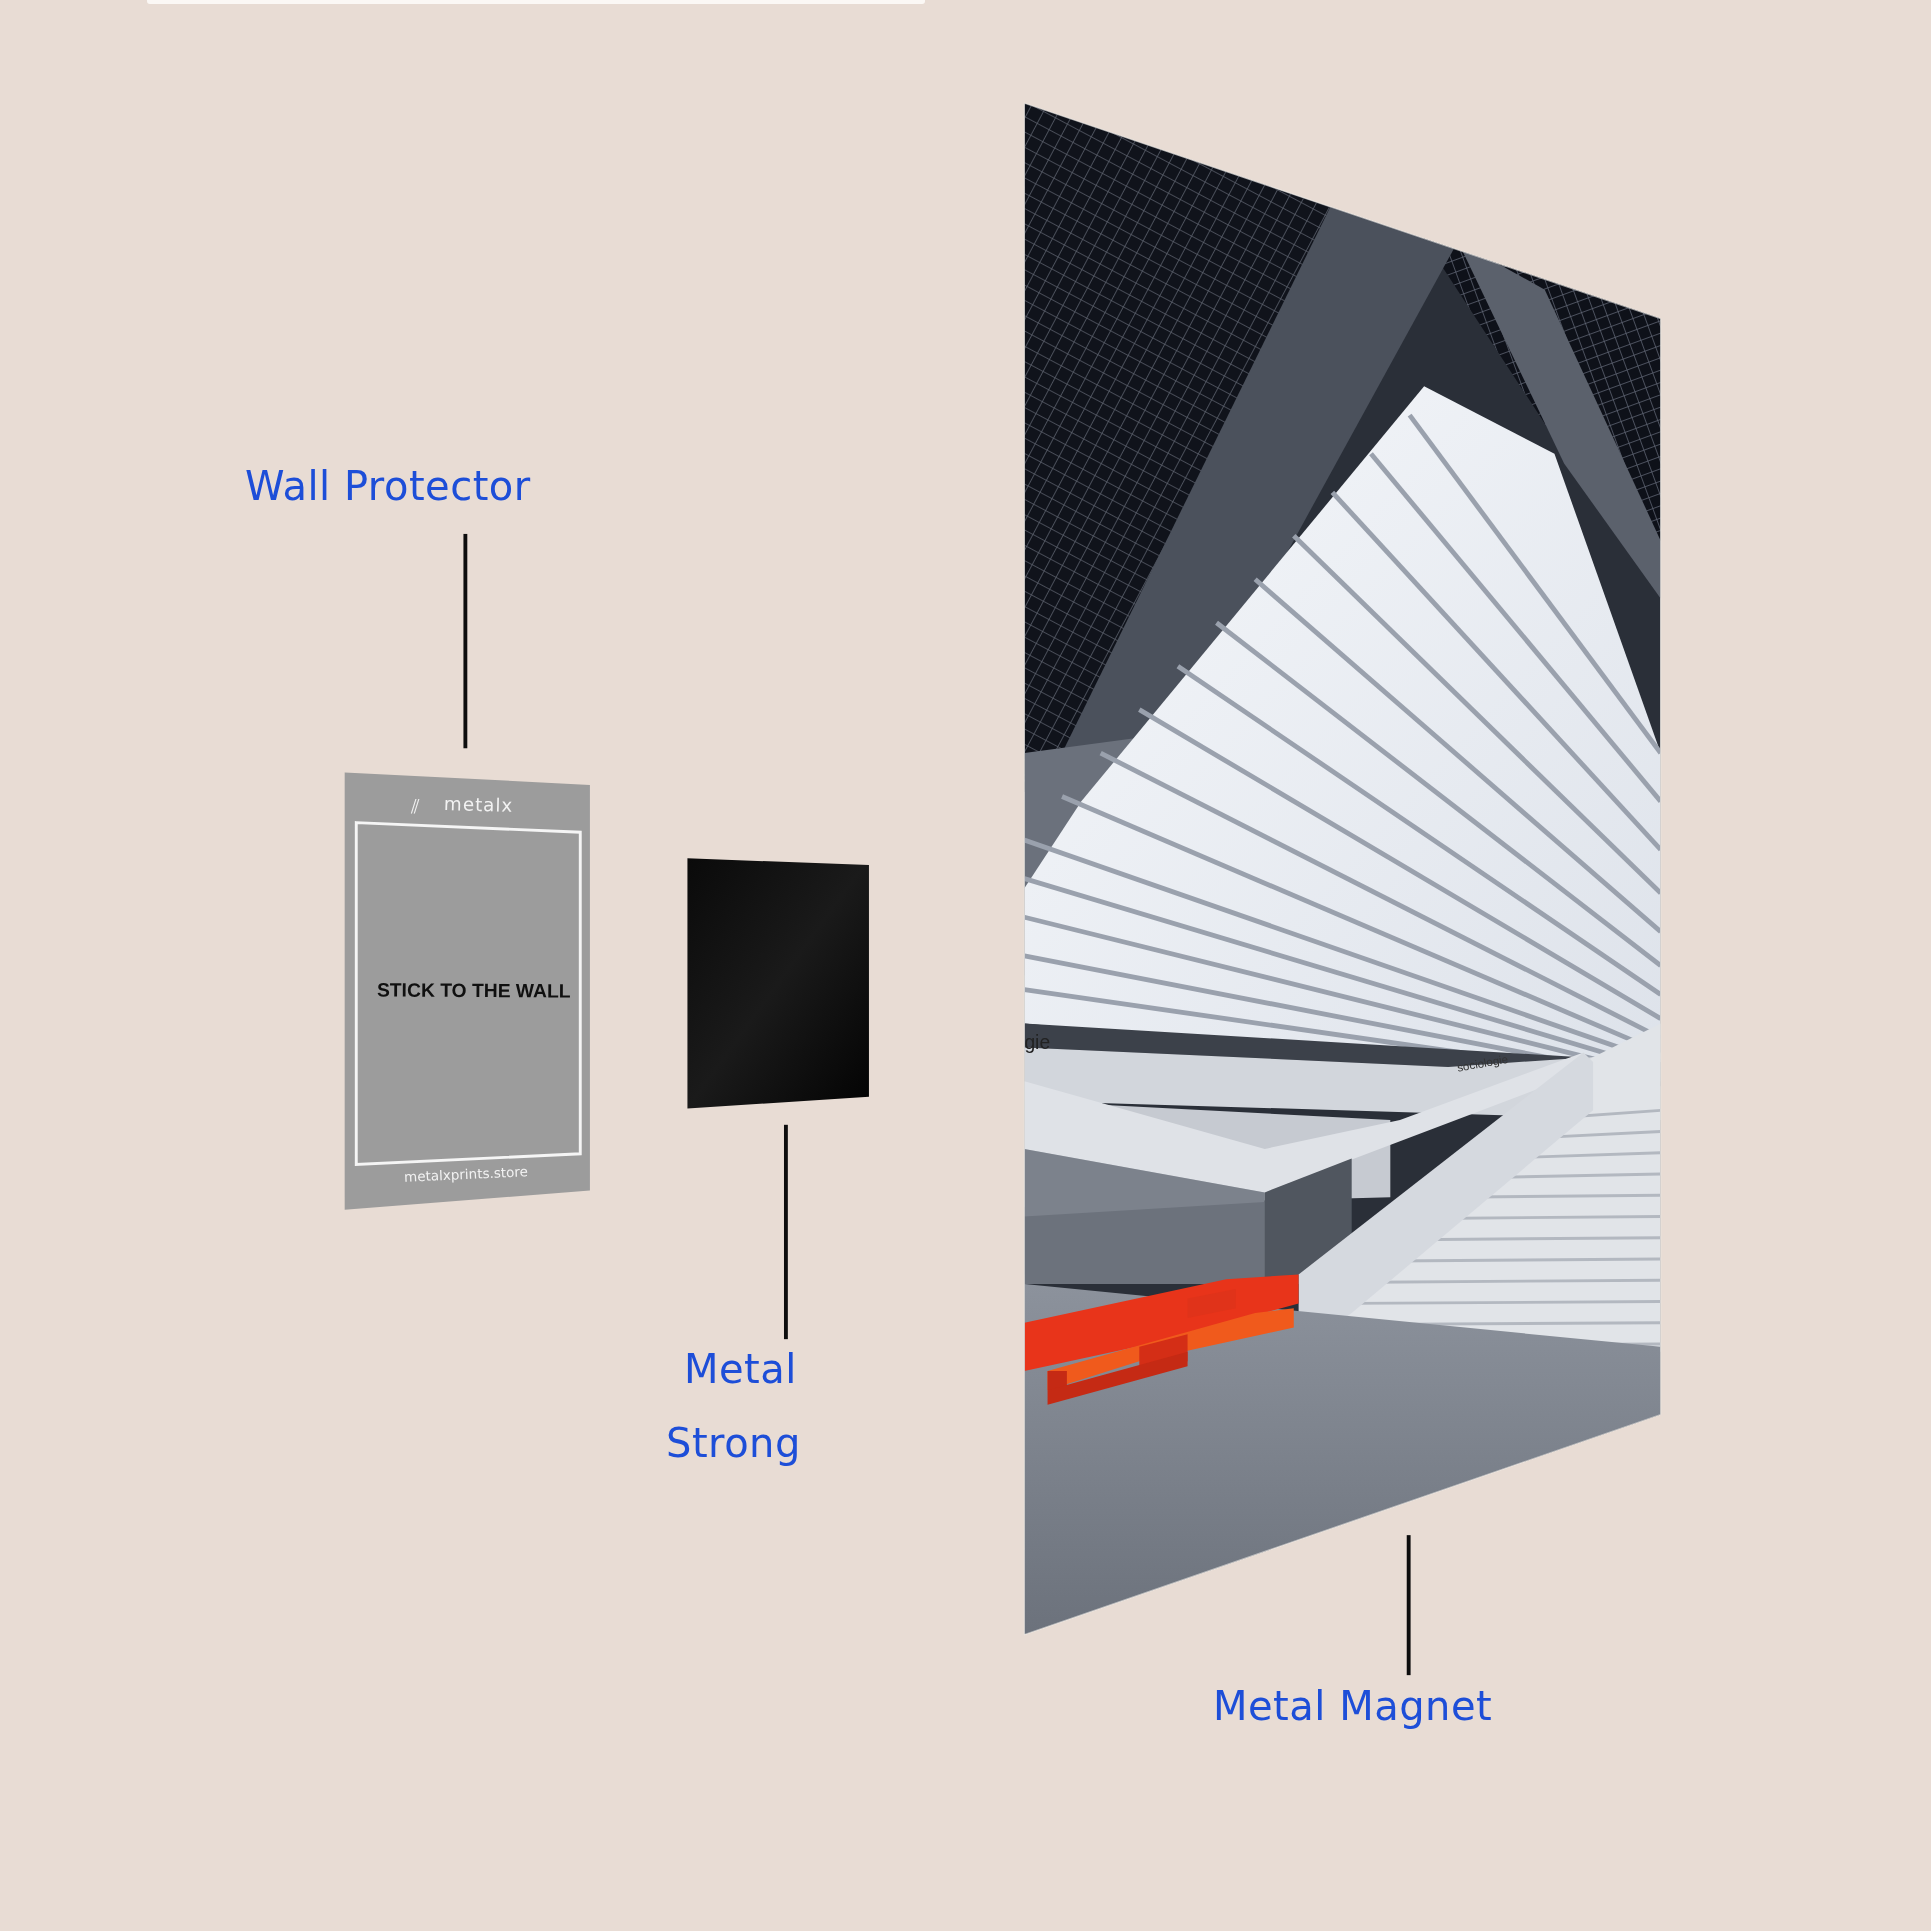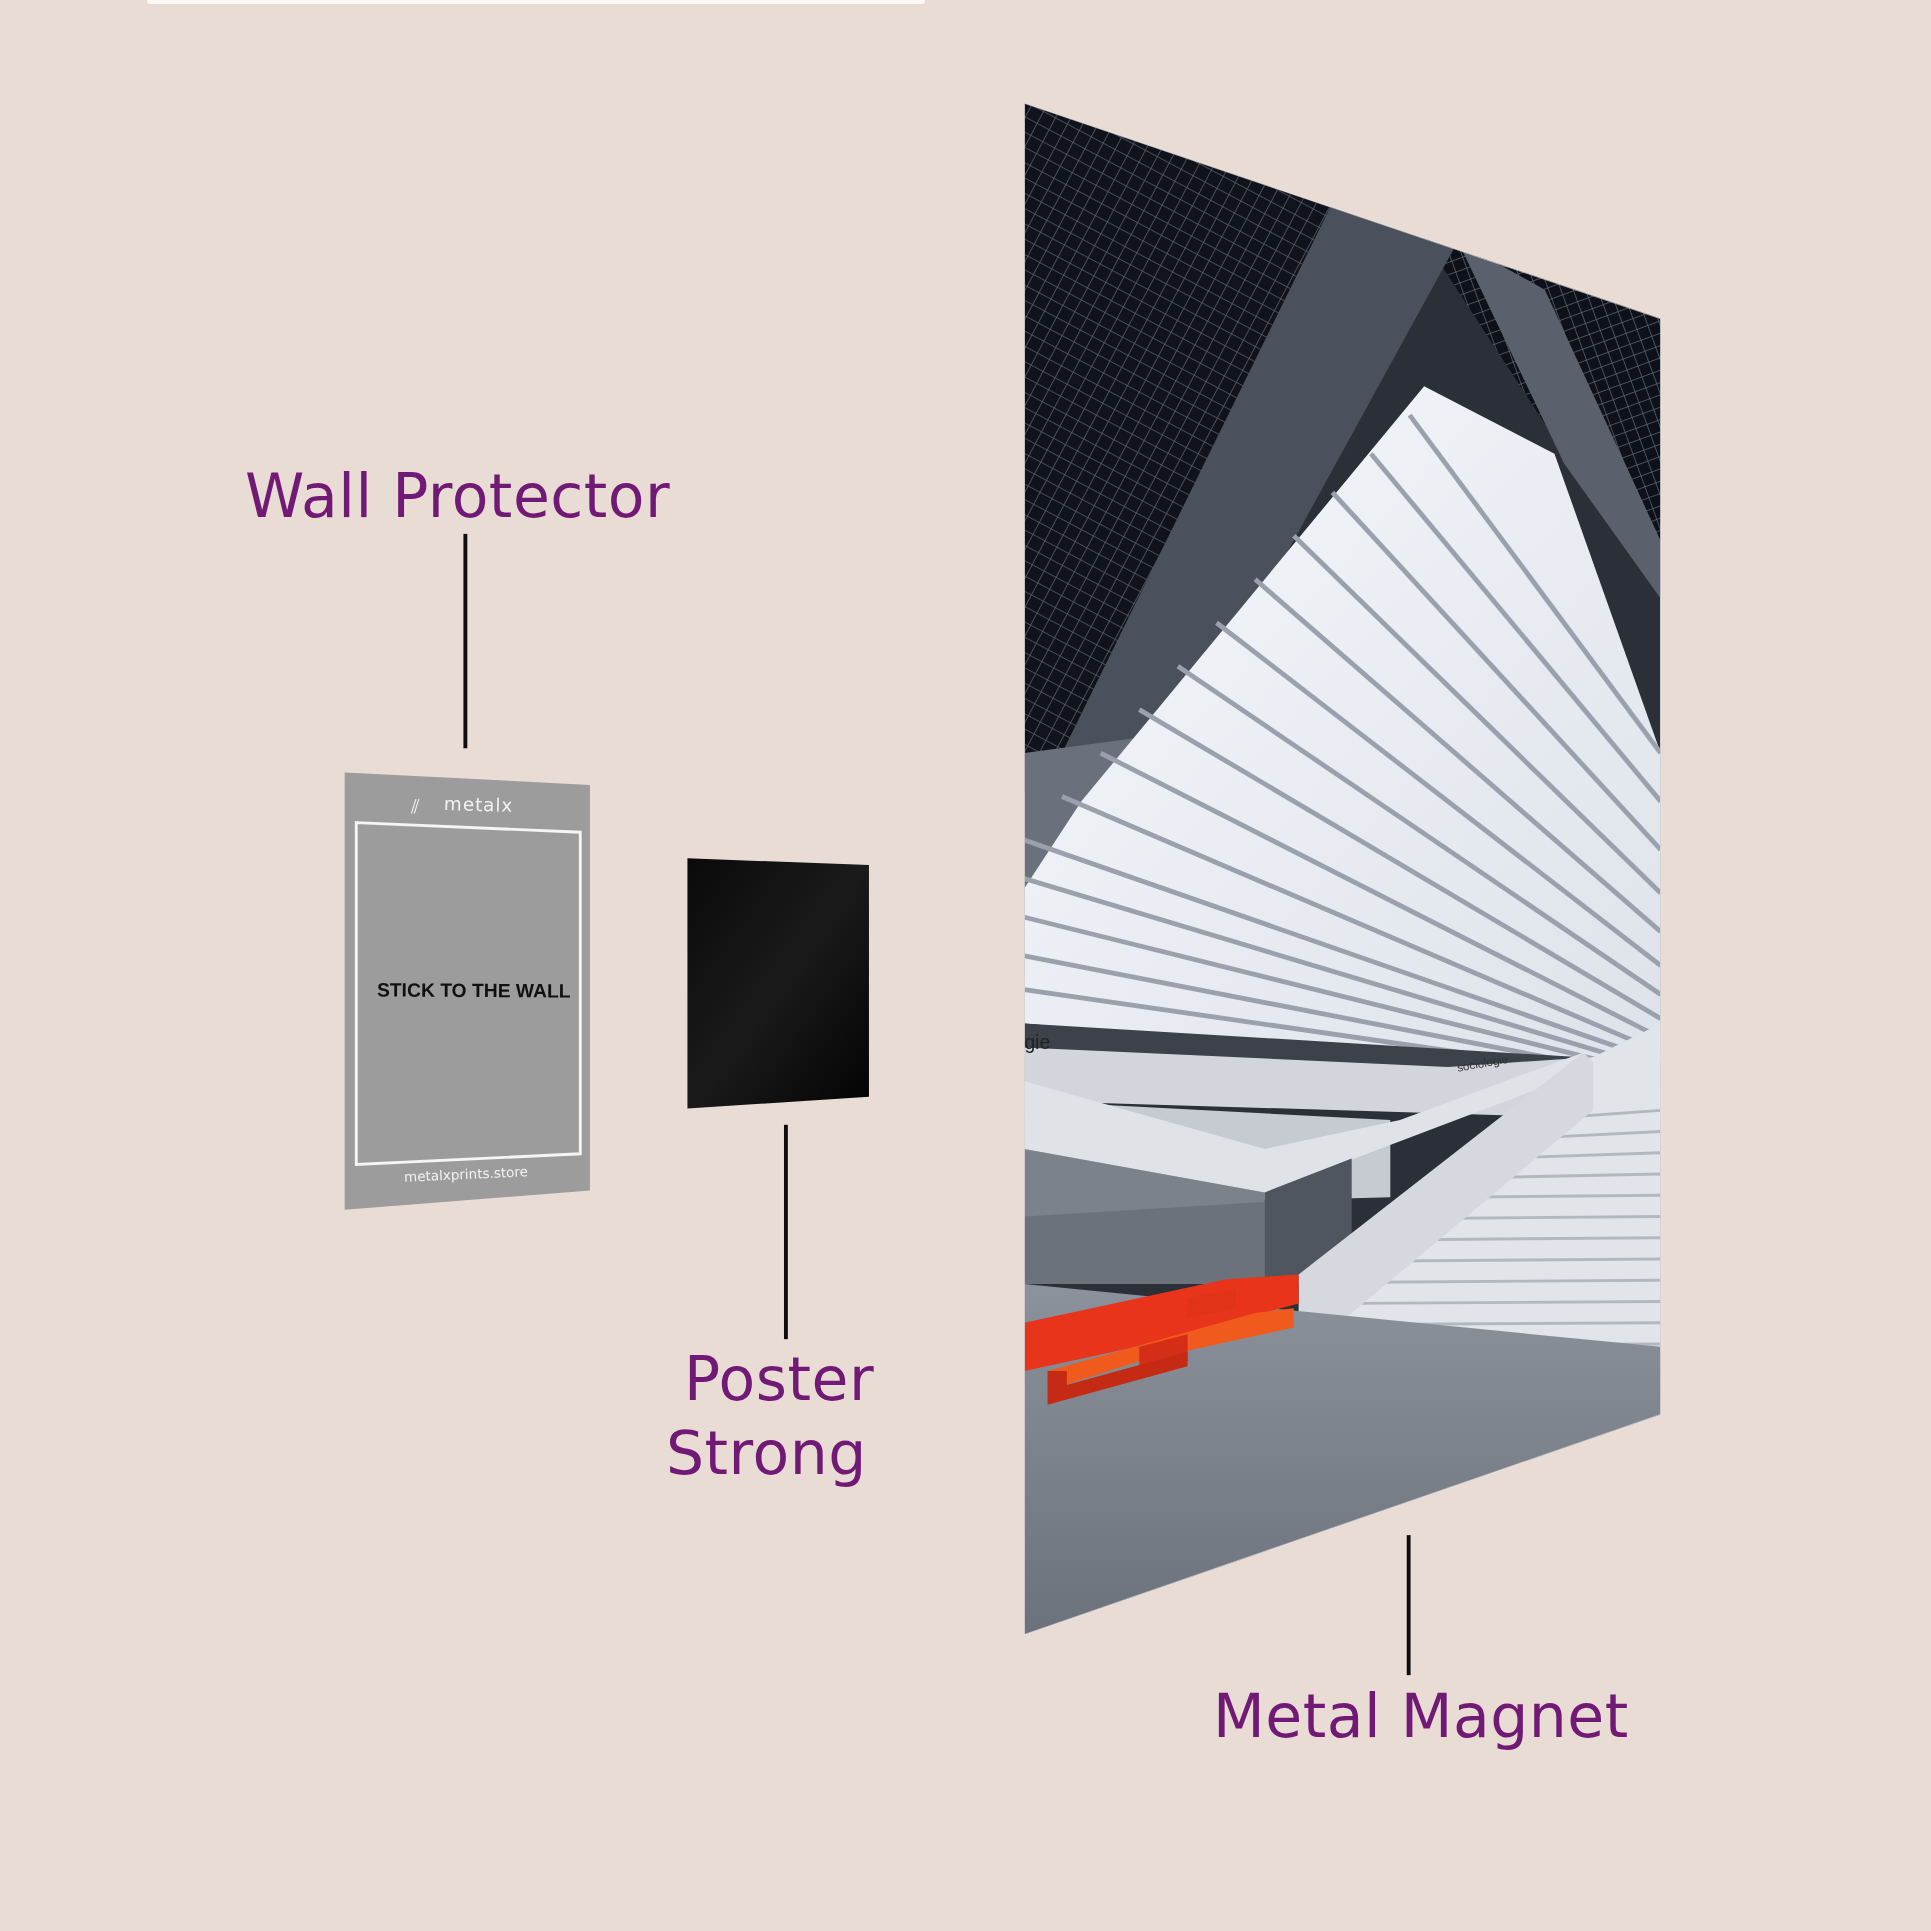--- a/index.html
+++ b/index.html
@@ -8,22 +8,22 @@
       background: #e8dcd4;
       position: relative;
       overflow: hidden;
       font-family: "DejaVu Sans", sans-serif;
     }
     .top-strip {
       position: absolute; left: 147px; top: 0; width: 778px; height: 3.9px;
       background: #fbf8f5; border-radius: 0 0 2.9px 2.9px;
     }
     .label {
-      position: absolute; color: #701a75; font-weight: 400;
-      font-size: 60px; letter-spacing: 0.5px; line-height: 1;
+      position: absolute; color: #1d4ed8; font-weight: 400;
+      font-size: 40px; letter-spacing: 0.5px; line-height: 1;
       white-space: nowrap;
     }
     svg.scene { position: absolute; left: 0; top: 0; }
     .protector-text {
       position: absolute; font-family: "Liberation Sans", sans-serif;
       font-weight: 700; color: #101010; font-size: 19.3px;
       transform: rotate(0.3deg);
     }
     .protector-url {
       position: absolute; font-family: "DejaVu Sans", sans-serif;
@@ -158,16 +158,16 @@
   <rect x="812" y="1165" width="4" height="222" fill="#0d0d0d"></rect>
   <rect x="1457" y="1590" width="4" height="145" fill="#0d0d0d"></rect>
 </svg>
 
 <span class="logo-mark" style="left:411px; top:795px;">⫽</span>
 <span class="protector-brand" style="left:444px; top:794px;">metalx</span>
 <span class="protector-text" style="left:377px; top:980px;">STICK TO THE WALL</span>
 <span class="protector-url" style="left:404px; top:1166px;">metalxprints.store</span>
 
 <div class="label" style="left:245px; top:466px;">Wall Protector</div>
-<div class="label" style="left:684px; top:1349px;">Poster</div>
+<div class="label" style="left:684px; top:1349px;">Metal</div>
 <div class="label" style="left:666px; top:1423px;">Strong</div>
 <div class="label" style="left:1213px; top:1686px;">Metal Magnet</div>
 
 
 </body></html>

